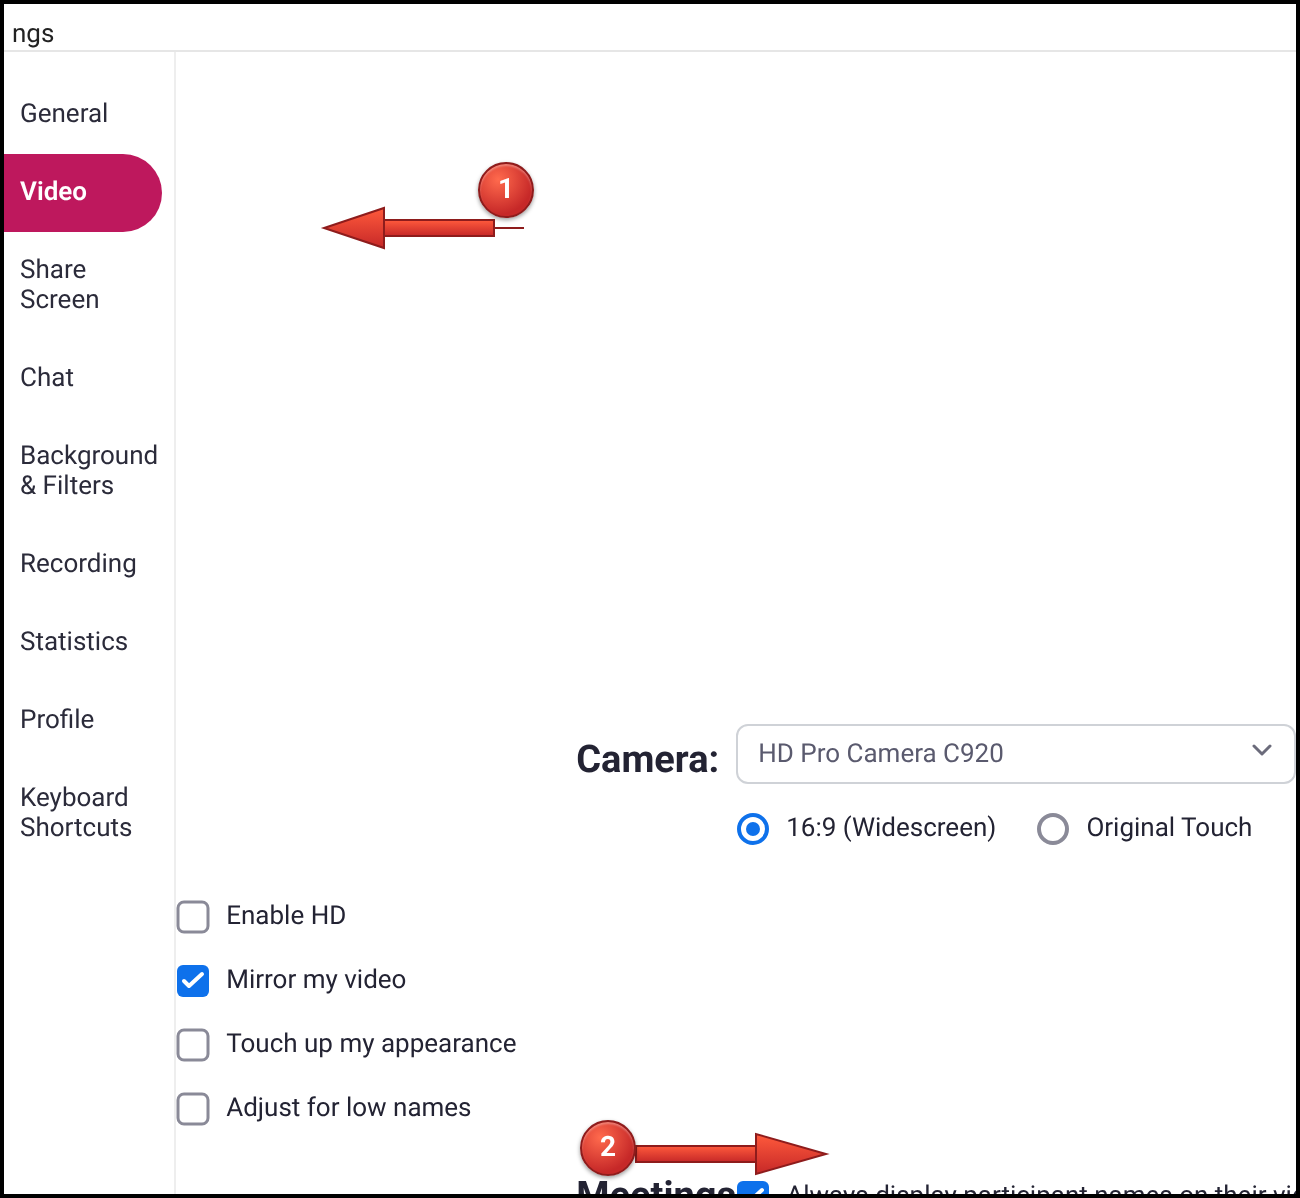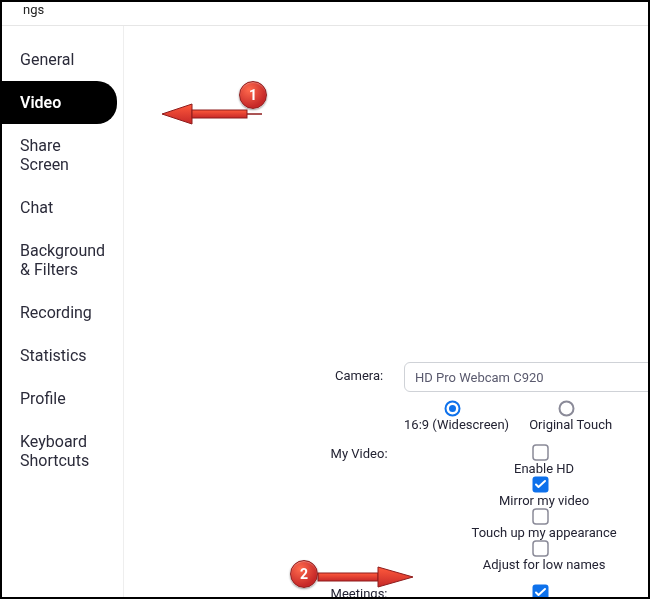--- a/index.html
+++ b/index.html
@@ -15,64 +15,64 @@
     height: 599px;
     border: 2px solid #000;
     position: relative;
     overflow: hidden;
     background: #fff;
   }
   .titlebar {
     height: 24px;
     border-bottom: 1px solid #e6e6e6;
     display: flex;
-    align-items: flex-start;
-    padding-left: 21px;
+    align-items: flex-end;
+    padding-left: 4px;
     font-size: 13px;
     color: #222;
   }
   .content {
     display: flex;
     height: calc(100% - 24px);
   }
   .sidebar {
     width: 190px;
     border-right: 1px solid #eee;
     padding-top: 12px;
   }
   .sidebar-item {
-    padding: 12px 18px;
+    padding: 12px 8px;
     color: #2b2b3a;
     cursor: pointer;
-    font-size: 16px;
+    font-size: 13px;
   }
   .sidebar-item.active {
-    background: #000000;
+    background: #be185d;
     color: #fff;
     font-weight: 600;
     border-top-right-radius: 20px;
     border-bottom-right-radius: 20px;
     margin-right: 6px;
   }
   .panel {
     flex: 1;
     position: relative;
     padding: 20px 0 0 0;
   }
   .group {
     display: flex;
     align-items: flex-start;
     padding: 6px 0;
   }
   .group-label {
     width: 80px;
-    text-align: center;
+    text-align: left;
     padding-right: 10px;
-    font-weight: 400;
-    font-size: 13px;
+    font-weight: 700;
+    font-size: 19px;
     padding-top: 6px;
     margin-left: 200px;
   }
   .group-body { flex: 1; }
   .select {
     width: 280px;
     height: 30px;
     border: 1px solid #cfd2d7;
     border-radius: 6px;
     display: flex;
@@ -85,21 +85,20 @@
     background: #fff;
   }
   .select svg { flex: 0 0 auto; }
   .radio-row, .check-row {
     display: flex;
     align-items: center;
     height: 28px;
     margin-top: 4px;
     font-size: 13px;
     cursor: pointer;
-    flex-direction: column;
   }
   .radio, .checkbox {
     width: 17px; height: 17px;
     margin-right: 8px;
     display: inline-flex;
     align-items: center;
     justify-content: center;
     flex: 0 0 auto;
   }
   .radio svg, .checkbox svg { display: block; }
@@ -148,21 +147,21 @@
     </div>
 
     <div class="panel">
 
       <div style="height:310px"></div>
 
       <div class="group">
         <div class="group-label">Camera:</div>
         <div class="group-body">
           <div class="select">
-            <span>HD Pro Webcam C920</span>
+            <span>HD Pro Camera C920</span>
             <span>
               <svg width="12" height="12" viewBox="0 0 12 12">
                   <path d="M2 4l4 4 4-4" fill="none" stroke="#6b6b7b" stroke-width="1.5" stroke-linecap="round" stroke-linejoin="round"></path>
                 </svg>
             </span>
           </div>
           <div class="radio-set">
             <div class="radio-row">
               <span class="radio">
                 <svg width="17" height="17" viewBox="0 0 17 17">
@@ -178,21 +177,20 @@
                     <circle cx="8.5" cy="8.5" r="7" fill="none" stroke="#8a8a98" stroke-width="2"></circle>
                   </svg>
               </span>
               <span>Original Touch</span>
             </div>
           </div>
         </div>
       </div>
 
       <div class="group">
-        <div class="group-label">My Video:</div>
         <div class="group-body">
           <div class="check-row">
             <span class="checkbox">
                 <svg width="17" height="17" viewBox="0 0 17 17">
                   <rect x="1" y="1" width="15" height="15" rx="3" fill="none" stroke="#8a8a98" stroke-width="1.5"></rect>
                 </svg>
               </span>
             <span>Enable HD</span>
           </div>
           <div class="check-row">

